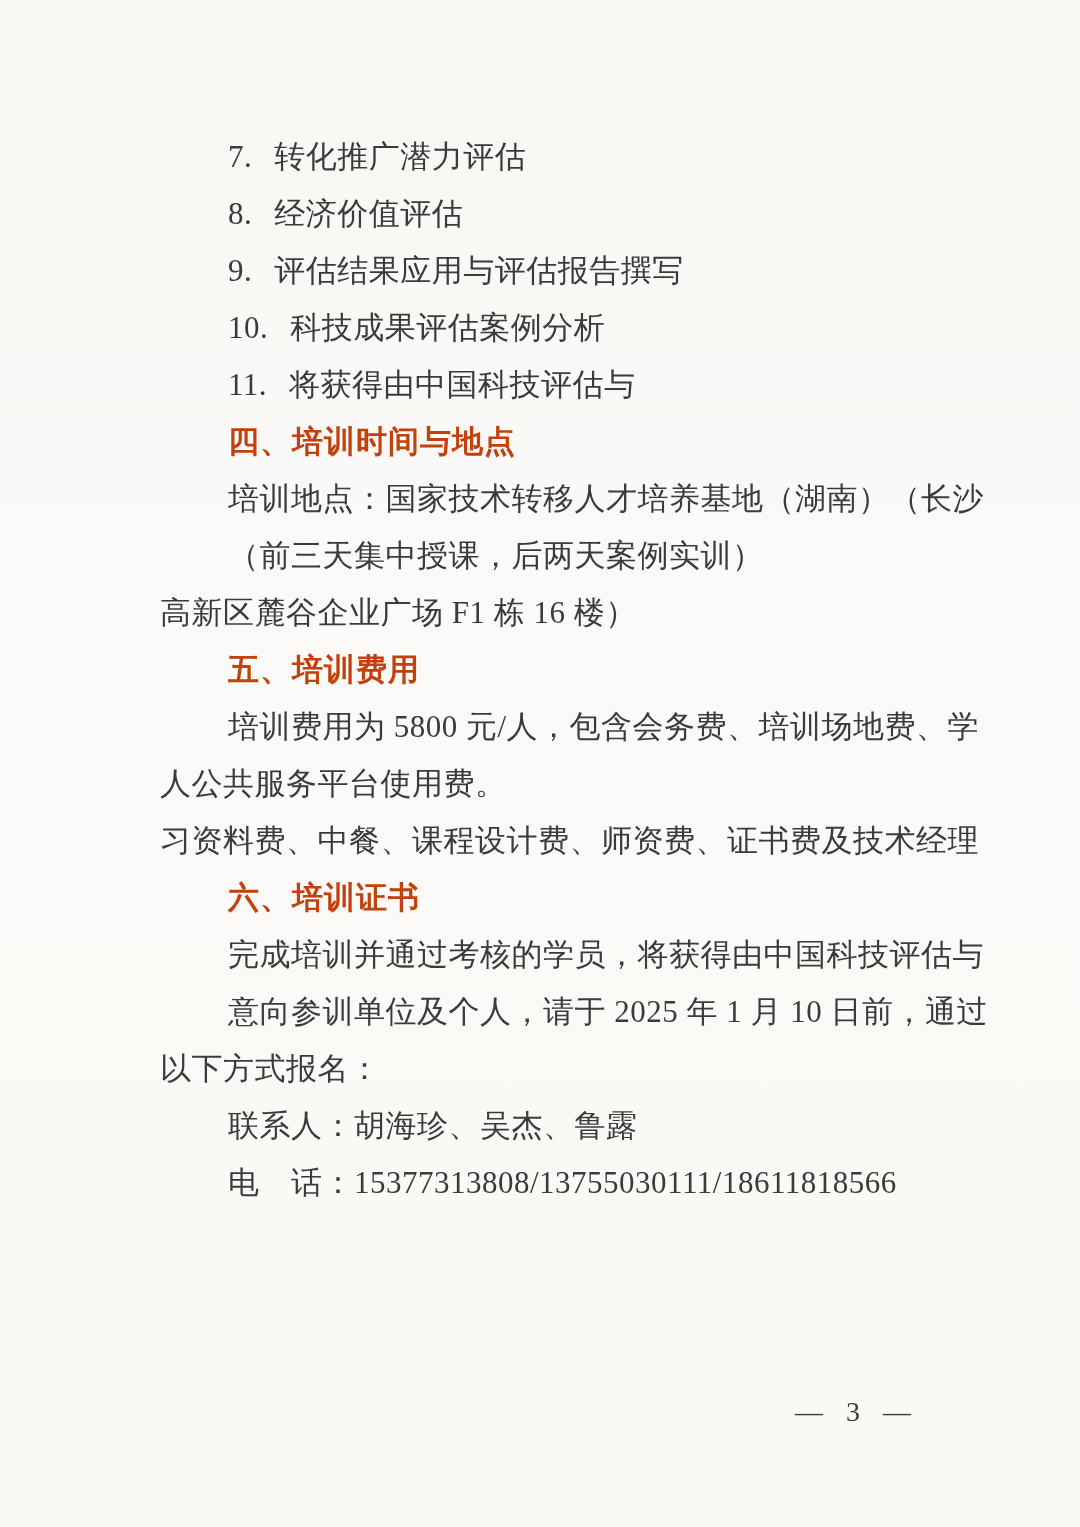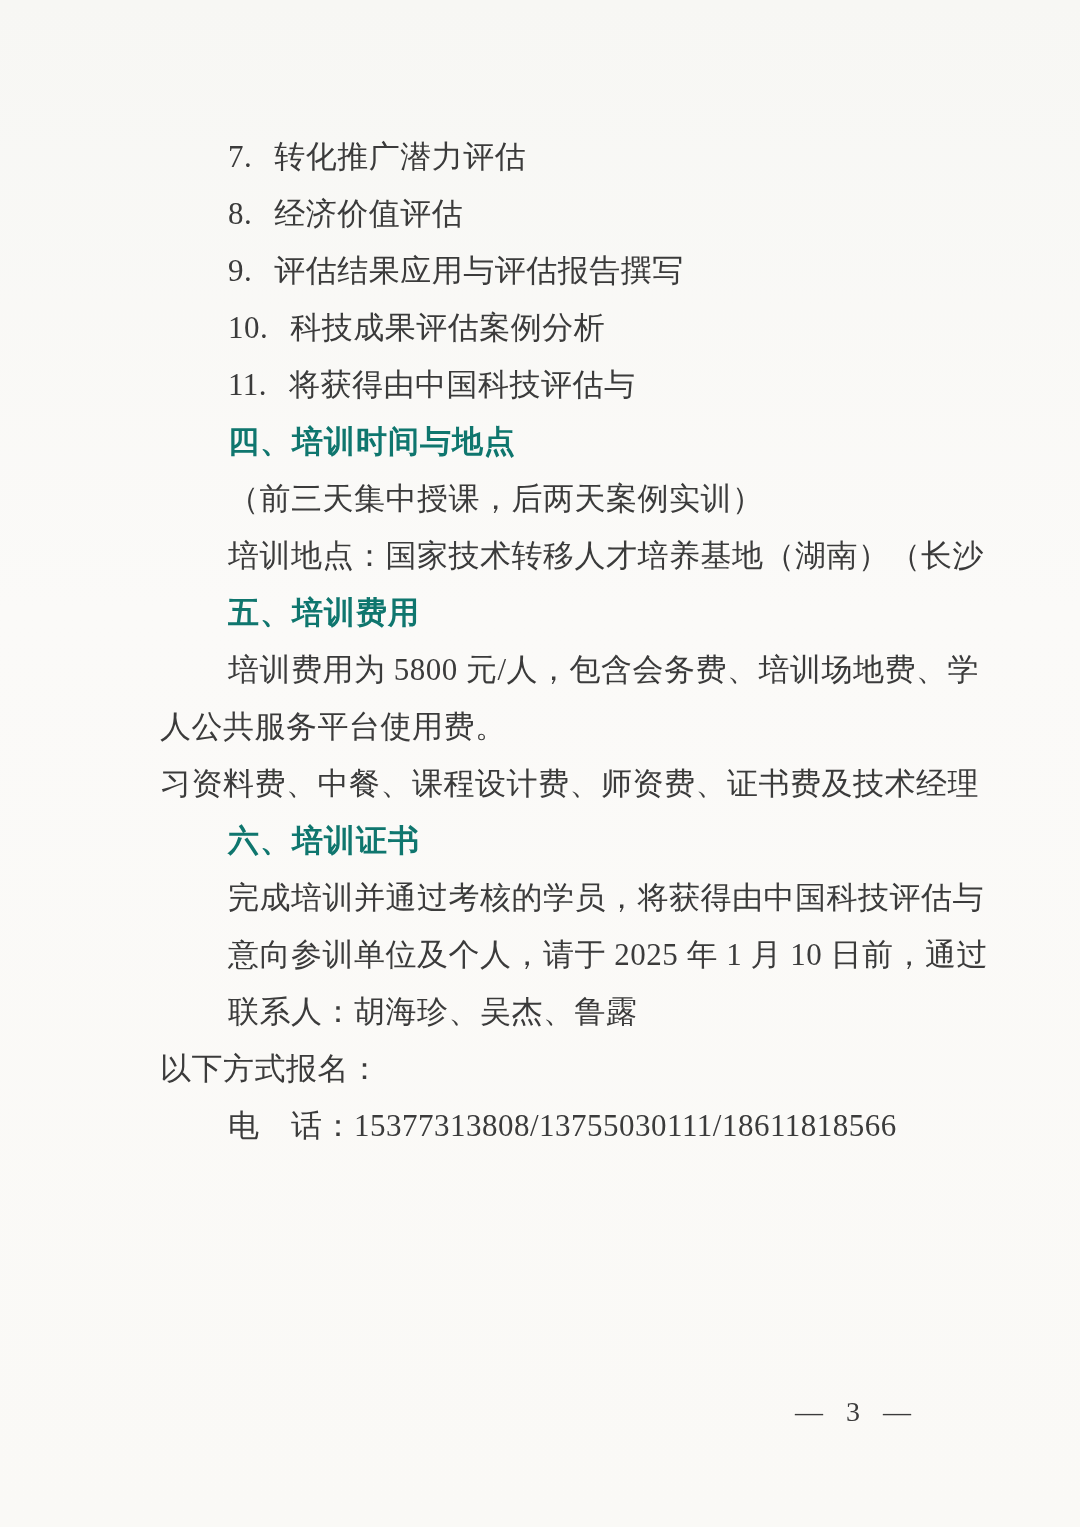--- a/index.html
+++ b/index.html
@@ -32,21 +32,21 @@
     font-size: 31px;
     letter-spacing: 0.5px;
     white-space: nowrap;
   }
   .indent {
     padding-left: 68px;
   }
   .heading {
     font-family: "Liberation Sans", "DejaVu Sans", sans-serif;
     font-weight: 700;
-    color: #0f766e;
+    color: #c2410c;
     letter-spacing: 1px;
   }
   .num {
     display: inline-block;
     margin-right: 22px;
   }
   .page-number {
     position: absolute;
     top: 1392px;
     right: 168px;
@@ -64,32 +64,33 @@
 <div class="page">
   <div class="content">
 
     <div class="line indent"><span class="num">7.</span><span>转化推广潜力评估</span></div>
     <div class="line indent"><span class="num">8.</span><span>经济价值评估</span></div>
     <div class="line indent"><span class="num">9.</span><span>评估结果应用与评估报告撰写</span></div>
     <div class="line indent"><span class="num">10.</span><span>科技成果评估案例分析</span></div>
     <div class="line indent"><span class="num">11.</span><span>将获得由中国科技评估与</span></div>
 
     <div class="line indent heading">四、培训时间与地点</div>
+    <div class="line indent">培训地点：国家技术转移人才培养基地（湖南）（长沙</div>
     <div class="line indent">（前三天集中授课，后两天案例实训）</div>
-    <div class="line indent">培训地点：国家技术转移人才培养基地（湖南）（长沙</div>
+    <div class="line">高新区麓谷企业广场 F1 栋 16 楼）</div>
 
     <div class="line indent heading">五、培训费用</div>
     <div class="line indent">培训费用为 5800 元/人，包含会务费、培训场地费、学</div>
     <div class="line">人公共服务平台使用费。</div>
     <div class="line">习资料费、中餐、课程设计费、师资费、证书费及技术经理</div>
 
     <div class="line indent heading">六、培训证书</div>
     <div class="line indent">完成培训并通过考核的学员，将获得由中国科技评估与</div>
 
     <div class="line indent">意向参训单位及个人，请于 2025 年 1 月 10 日前，通过</div>
+    <div class="line">以下方式报名：</div>
     <div class="line indent">联系人：胡海珍、吴杰、鲁露</div>
-    <div class="line">以下方式报名：</div>
     <div class="line indent">电　话：15377313808/13755030111/18611818566</div>
 
   </div>
 
   <div class="page-number">— 3 —</div>
 </div>
 
 </body></html>

